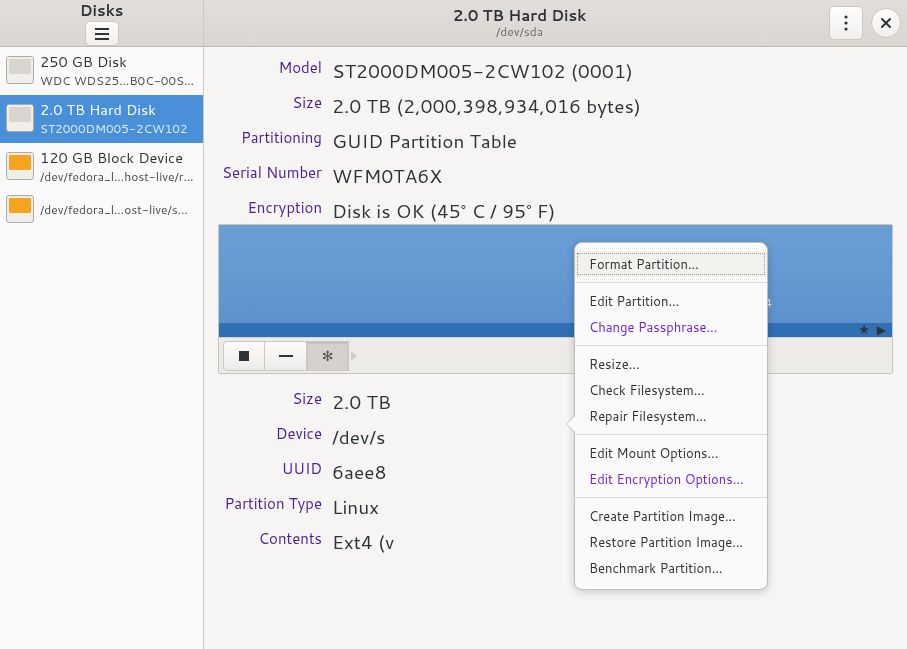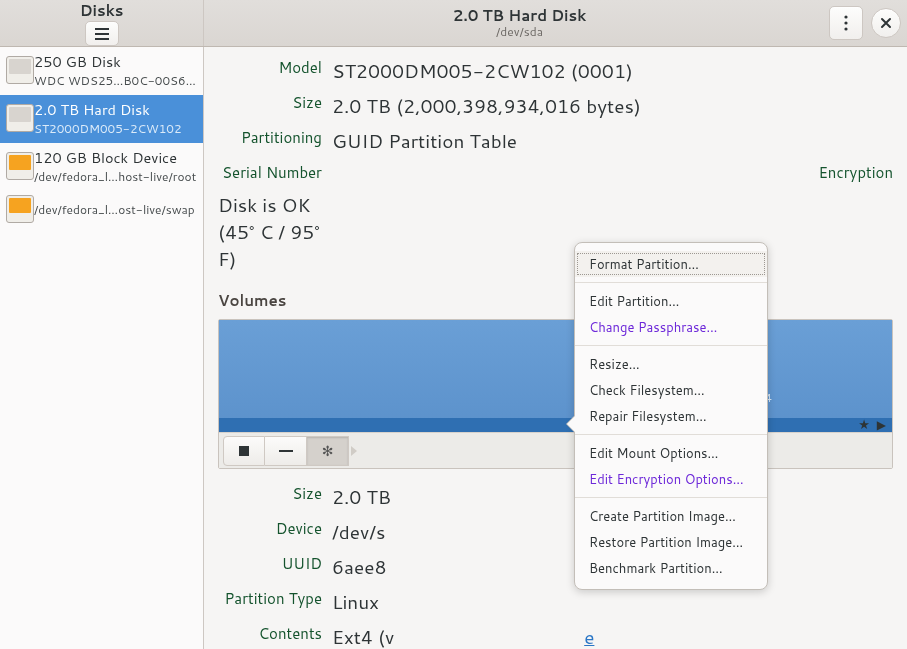--- a/index.html
+++ b/index.html
@@ -14,34 +14,34 @@
   .hb-btn.round { border-radius: 50%; width: 30px; height: 30px; }
   .hb-right { flex: 1; display: flex; align-items: center; padding: 0 6px; position: relative; }
   .hb-title-box { flex: 1; text-align: center; }
   .hb-title { font-weight: 700; font-size: 15px; line-height: 1.1; }
   .hb-subtitle { font-size: 12px; color: #6e6a66; line-height: 1.1; }
   .hb-actions { display: flex; gap: 8px; align-items: center; }
 
   
   .body { flex: 1; display: flex; overflow: hidden; }
   .sidebar { width: 204px; background: #fbfafa; border-right: 1px solid #cdc7c2; overflow-y: auto; }
-  .dev-row { display: flex; align-items: center; padding: 4px 6px 6px 6px; cursor: pointer; }
+  .dev-row { display: flex; align-items: center; gap: 6px; padding: 4px 6px 6px 6px; cursor: pointer; }
   .dev-row.selected { background: #4a90d9; color: #fff; }
   .dev-row .dev-icon { width: 28px; height: 28px; flex: none; border: 1px solid #b0aaa4; border-radius: 3px; background: #f0eee9; position: relative; }
   .dev-row .dev-icon.orange::after { content:""; position:absolute; left:2px; right:2px; top:2px; bottom:9px; background:#f6a320; border-radius:1px; }
   .dev-row .dev-icon.gray::after { content:""; position:absolute; left:2px; right:2px; top:2px; bottom:9px; background:#d8d4cf; border-radius:1px; }
   .dev-row .dev-text { overflow: hidden; }
   .dev-row .dev-title { font-size: 14.5px; white-space: nowrap; overflow: hidden; text-overflow: ellipsis; }
   .dev-row .dev-sub { font-size: 12px; opacity: 0.88; white-space: nowrap; overflow: hidden; text-overflow: ellipsis; }
   .dev-row.selected .dev-sub { color:#dcebf9; opacity:1; }
 
   
   .main { flex: 1; padding: 10px 14px 14px 14px; overflow-y: auto; position: relative; }
   .kv-grid { display: grid; grid-template-columns: 104px 1fr; column-gap: 10px; row-gap: 8px; }
-  .kv-key { text-align: right; color: #14532d; font-size: 15px; }
+  .kv-key { text-align: right; color: #4c1d95; font-size: 15px; }
   .kv-val { font-size: 19px; }
 
   .section-title { font-weight: 700; margin: 18px 0 8px 0; color:#4a4541; }
 
   .volumes { border: 1px solid #c9c3bd; border-radius: 2px; overflow: visible; position: relative; }
   .vol-canvas { height: 112px; background: linear-gradient(#6a9fd6, #5b91cb); position: relative; }
   .vol-selband { position:absolute; left:0; right:0; bottom:0; height:14px; background:#2f6fb2; }
   .vol-star { position:absolute; right:22px; bottom:-1px; font-size:13px; color:#2e3436; }
   .vol-play { position:absolute; right:6px; bottom:-1px; font-size:12px; color:#2e3436; }
   .vol-label { position:absolute; top:42px; right:120px; color:#d9e8f6; font-size:11px; line-height:1.3; text-align:left; }
@@ -139,25 +139,25 @@
 
     <div class="main">
       <div class="kv-grid">
         <div class="kv-key">Model</div>
         <div class="kv-val">ST2000DM005-2CW102 (0001)</div>
         <div class="kv-key">Size</div>
         <div class="kv-val">2.0 TB (2,000,398,934,016 bytes)</div>
         <div class="kv-key">Partitioning</div>
         <div class="kv-val">GUID Partition Table</div>
         <div class="kv-key">Serial Number</div>
+        <div class="kv-val">WFM0TA6X</div>
         <div class="kv-key">Encryption</div>
         <div class="kv-val">Disk is OK (45° C / 95° F)</div>
       </div>
 
-      <div class="section-title">Volumes</div>
 
       <div class="volumes">
         <div class="vol-canvas">
           <div class="vol-label">
             <div>tem</div>
             <div>n 1</div>
             <div>Ext4</div>
           </div>
           <div class="vol-selband"></div>
           <div class="vol-star">★</div>

